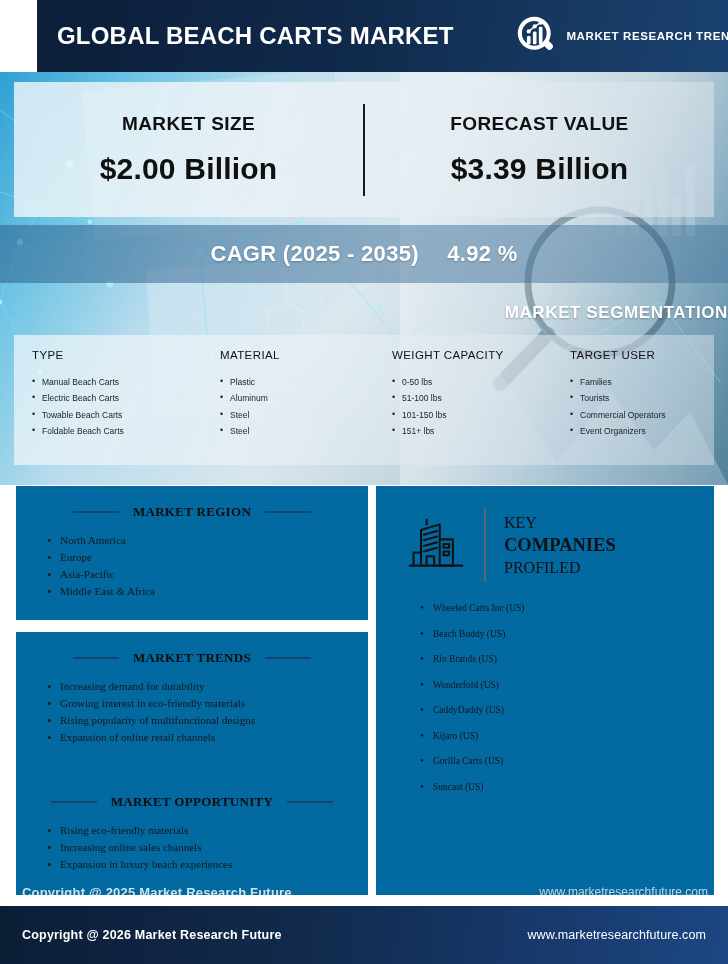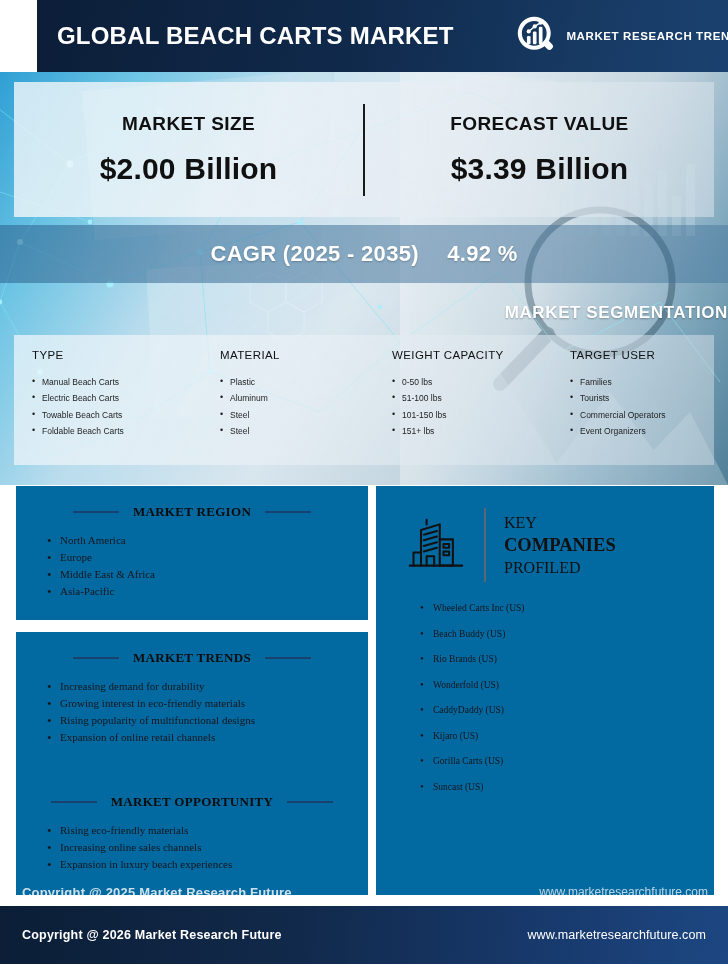--- a/index.html
+++ b/index.html
@@ -476,22 +476,22 @@
 
   <div class="panel panel-region">
     <div class="panel-title-row">
       <span class="rule"></span>
       <span class="panel-title">MARKET REGION</span>
       <span class="rule"></span>
     </div>
     <ul class="panel-list">
       <li>North America</li>
       <li>Europe</li>
+      <li>Asia-Pacific</li>
       <li>Middle East &amp; Africa</li>
-      <li>Asia-Pacific</li>
     </ul>
   </div>
 
   <div class="panel panel-trends">
     <div class="panel-title-row">
       <span class="rule"></span>
       <span class="panel-title">MARKET TRENDS</span>
       <span class="rule"></span>
     </div>
     <ul class="panel-list">

